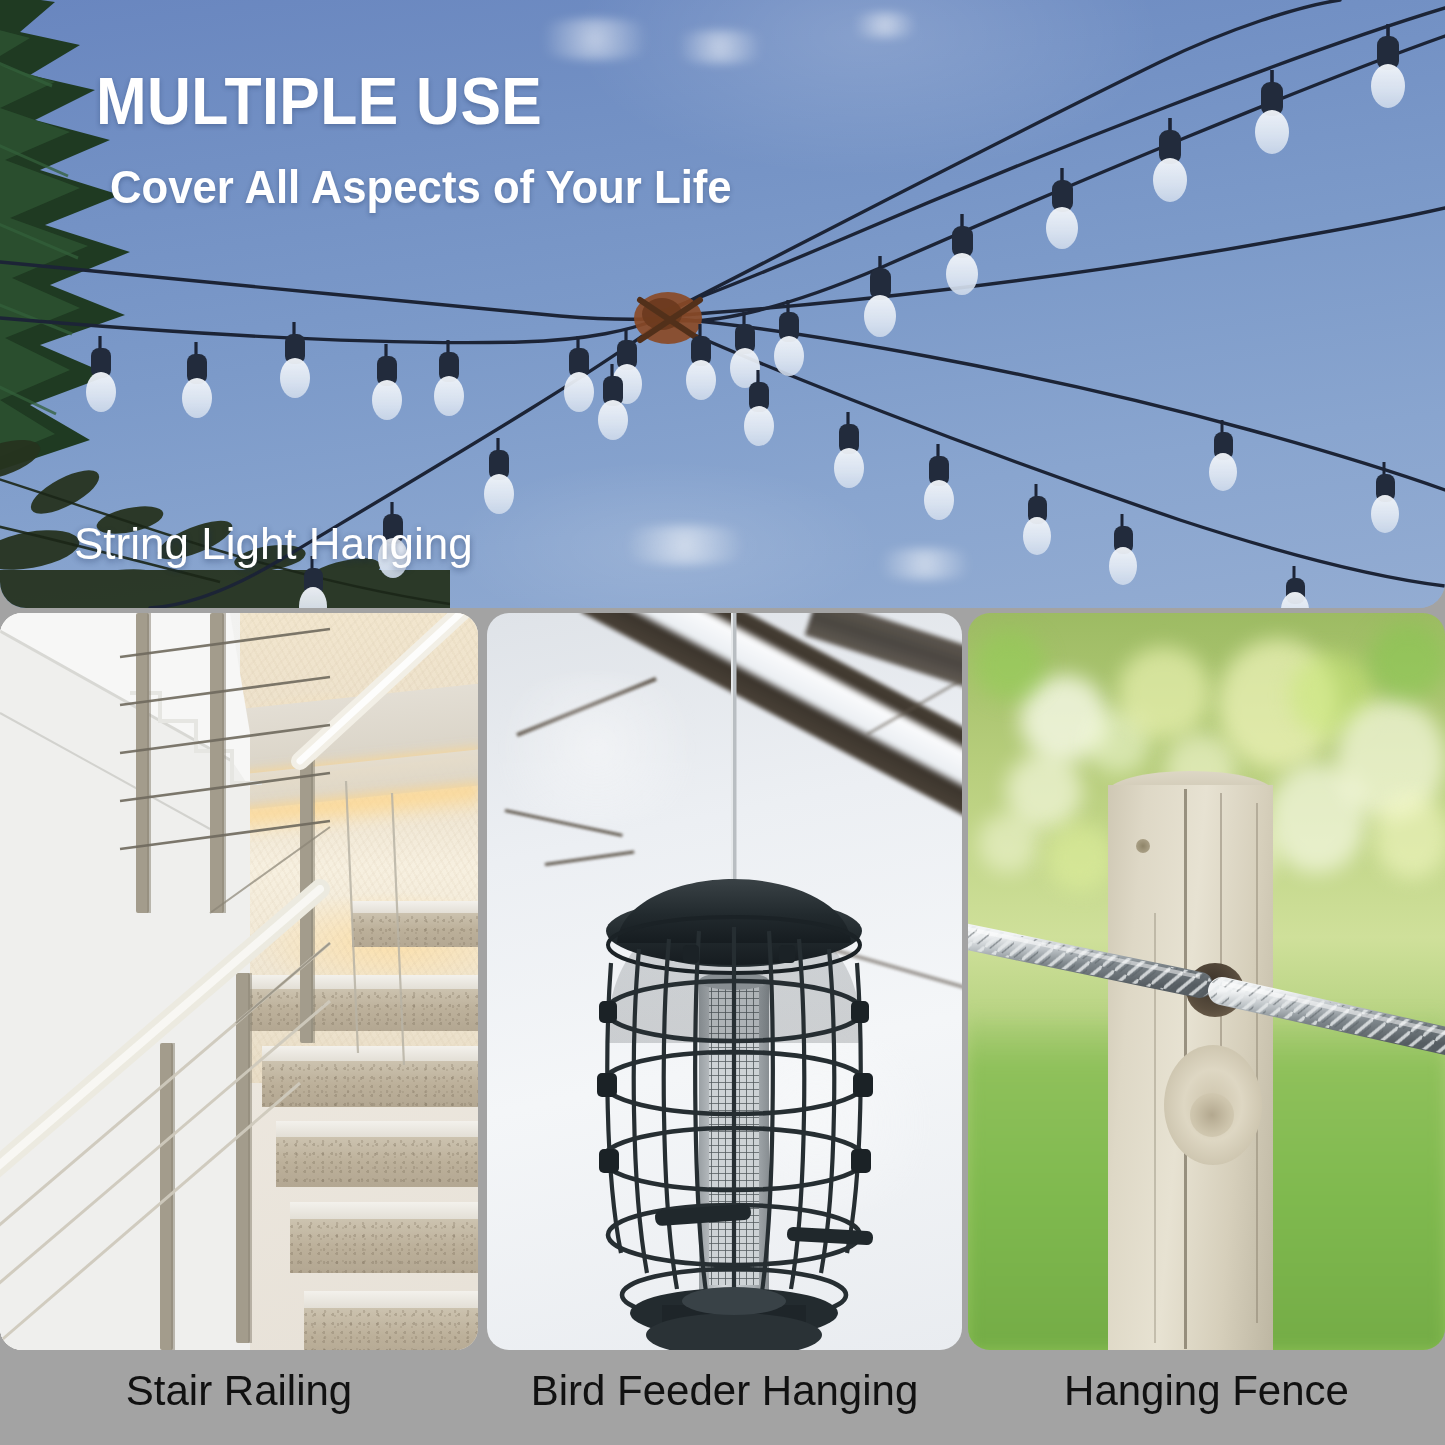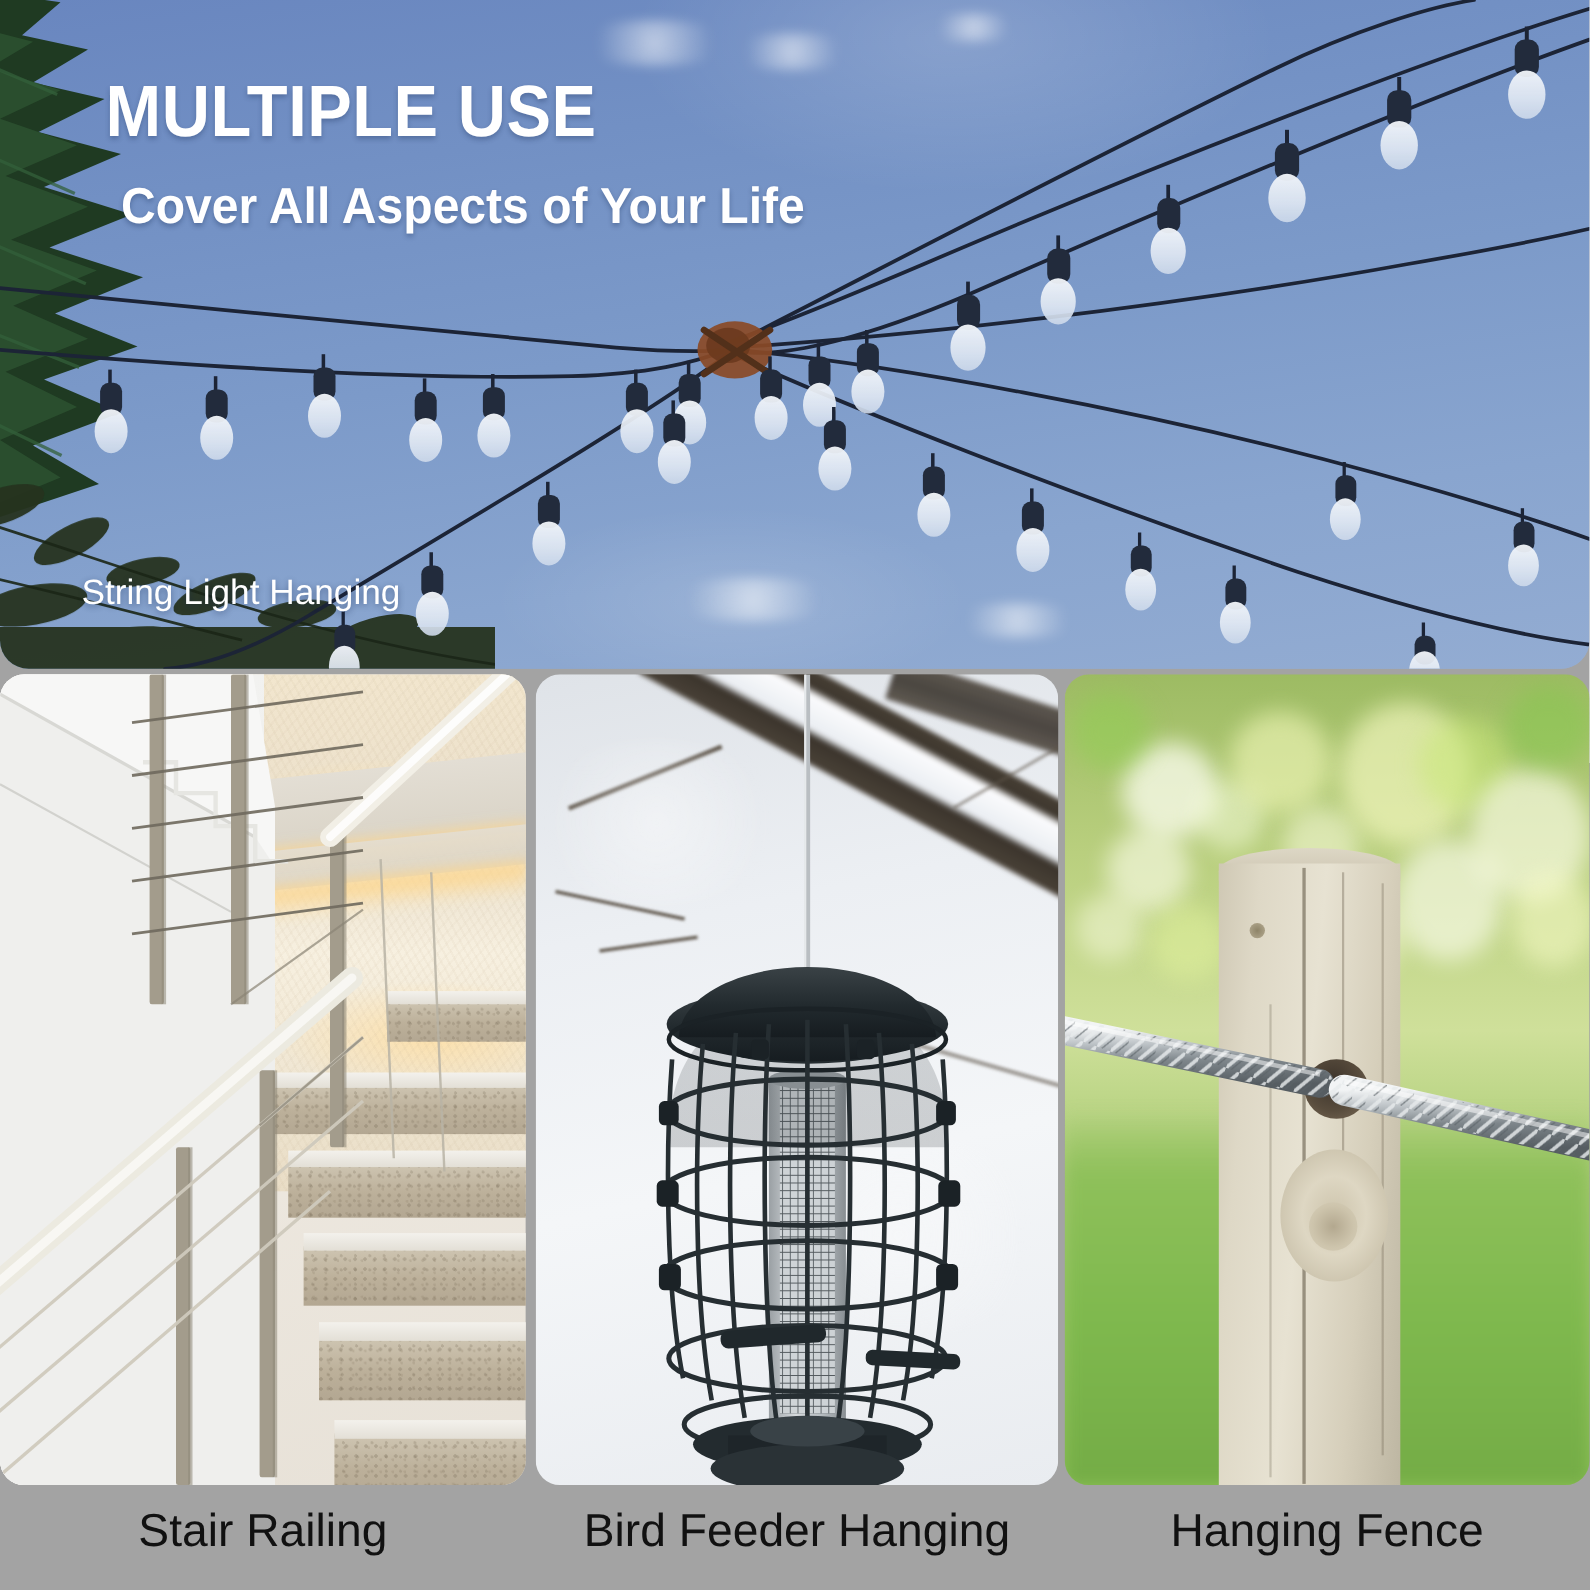--- a/index.html
+++ b/index.html
@@ -99,21 +99,21 @@
     line-height: 1;
     transform: scaleX(0.95);
     transform-origin: left top;
     text-shadow: 0 2px 5px rgba(20,40,80,0.32);
     white-space: nowrap;
   }
   .hero-caption {
     position: absolute;
     left: 74px;
     top: 522px;
-    font-size: 32px;
+    font-size: 44px;
     font-weight: 400;
     color: #ffffff;
     line-height: 1;
     text-shadow: 0 2px 6px rgba(20,40,80,0.45);
     white-space: nowrap;
   }
 
   
   .panels {
     position: absolute;

